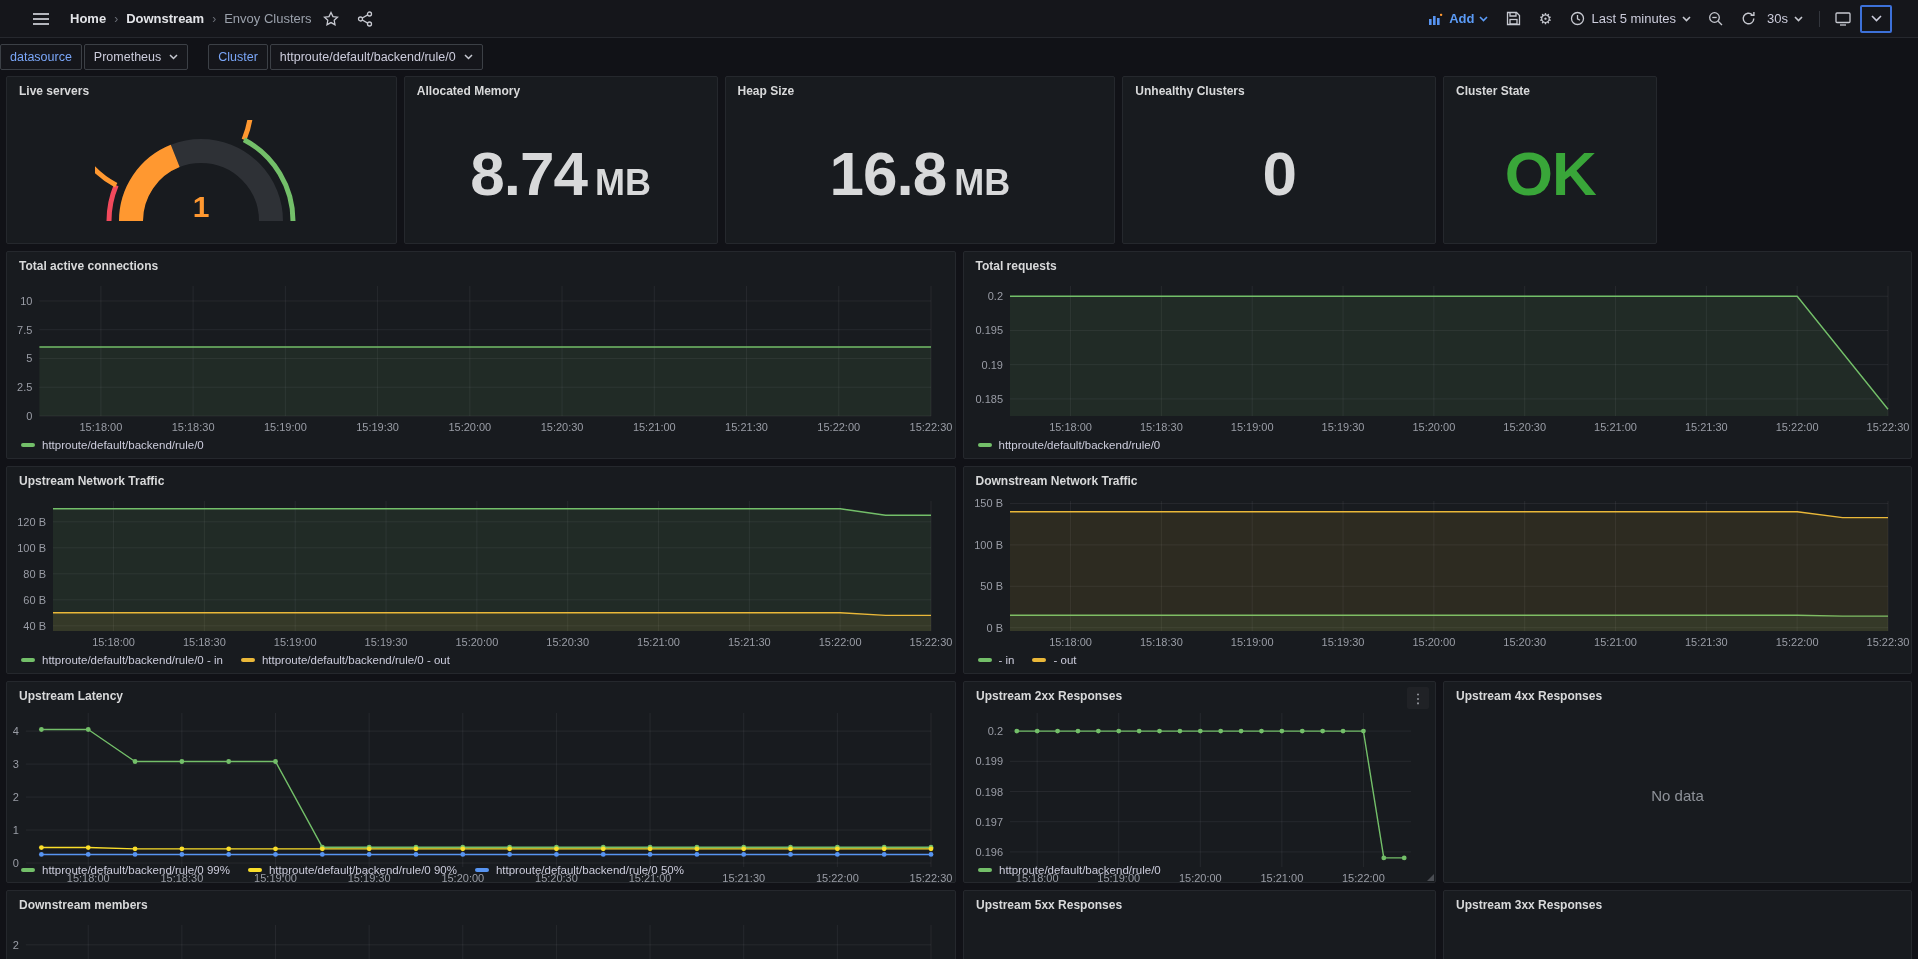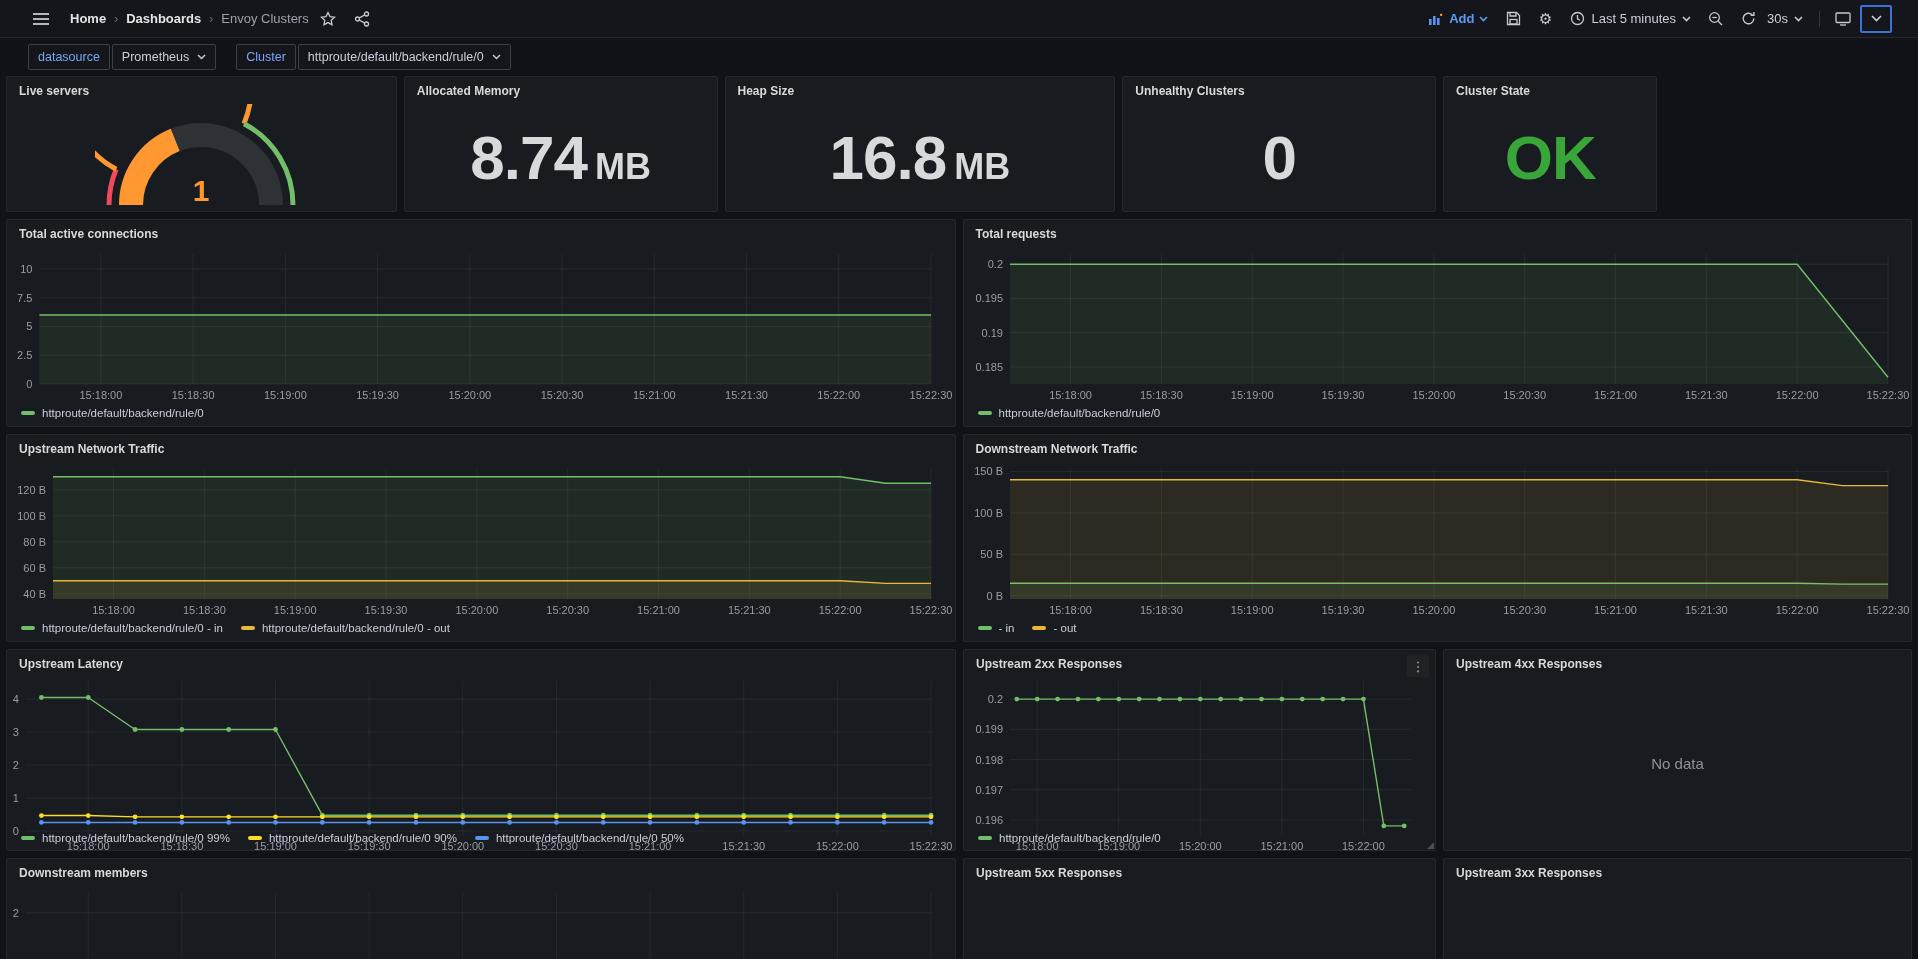--- a/index.html
+++ b/index.html
@@ -20,31 +20,31 @@
   .nav-right { gap:2px; }
   .add-btn { display:flex; align-items:center; gap:5px; color:#5b9bf6; font-weight:600;
     font-size:13px; padding:0 8px; height:28px; cursor:pointer; }
   .time-btn { display:flex; align-items:center; gap:6px; font-size:13px; font-weight:500;
     color:#ccccdc; padding:0 8px; height:28px; cursor:pointer; }
   .divider { width:1px; height:16px; background:#33363d; margin:0 6px; }
   .tv-dd { width:32px; height:28px; border:2px solid #3d71d9; border-radius:2px;
     display:flex; align-items:center; justify-content:center; cursor:pointer; }
 
   
-  .vars { height:30px; display:flex; align-items:center; gap:20px; padding:0 28px; margin-top:4px; }
+  .vars { height:30px; display:flex; align-items:center; gap:20px; padding:0 0; margin-top:4px; }
   .var-group { display:flex; gap:2px; }
   .chip { height:26px; display:flex; align-items:center; padding:0 9px; font-size:12.5px;
     border:1px solid #3c4046; border-radius:2px; background:#15161b; cursor:pointer; }
   .chip-label { color:#7aa6f8; font-weight:500; }
   .chip-value { color:#ccccdc; gap:8px; }
 
   
   .dash { padding:4px 6px 0 6px; display:flex; flex-direction:column; gap:7px; }
   .row { display:grid; gap:7px; }
-  .row-stats { grid-template-columns:390fr 313fr 390fr 313fr 214fr 247fr; height:136px; }
+  .row-stats { grid-template-columns:390fr 313fr 390fr 313fr 214fr 247fr; height:168px; }
   .row-half { grid-template-columns:1fr 1fr; height:208px; }
   .row-latency { grid-template-columns:944fr 470fr 466fr; height:202px; }
   .row-bottom { grid-template-columns:944fr 470fr 466fr; height:208px; }
 
   .panel { background:#181b1f; border:1px solid #25282d; border-radius:2px;
     display:flex; flex-direction:column; position:relative; overflow:hidden; }
   .panel-header { height:26px; padding:7px 12px 0 12px; font-size:12px; font-weight:700;
     color:#d8d9da; white-space:nowrap; }
   .chart { flex:1 1 auto; min-height:0; }
   .legend { height:22px; display:flex; align-items:center; gap:18px; padding:0 0 4px 14px;
@@ -81,21 +81,21 @@
               <line x1="0" y1="1" x2="16" y2="1"></line>
               <line x1="0" y1="6" x2="16" y2="6"></line>
               <line x1="0" y1="11" x2="16" y2="11"></line>
             </g>
           </svg>
       </span>
     </div>
     <div class="crumbs">
       <span class="crumb-strong">Home</span>
       <span class="crumb-sep">›</span>
-      <span class="crumb-strong">Dashboards</span>
+      <span class="crumb-strong">Downstream</span>
       <span class="crumb-sep">›</span>
       <span class="crumb-dim">Envoy Clusters</span>
     </div>
     <div class="icon-btn">
       <span>
         <svg width="16" height="16" viewBox="0 0 16 16" fill="none" stroke="#c7c9d1" stroke-width="1.3">
             <path d="M8 1.5l2 4.1 4.5.6-3.3 3.1.8 4.4L8 11.6l-4 2.1.8-4.4L1.5 6.2 6 5.6z"></path>
           </svg>
       </span>
     </div>

